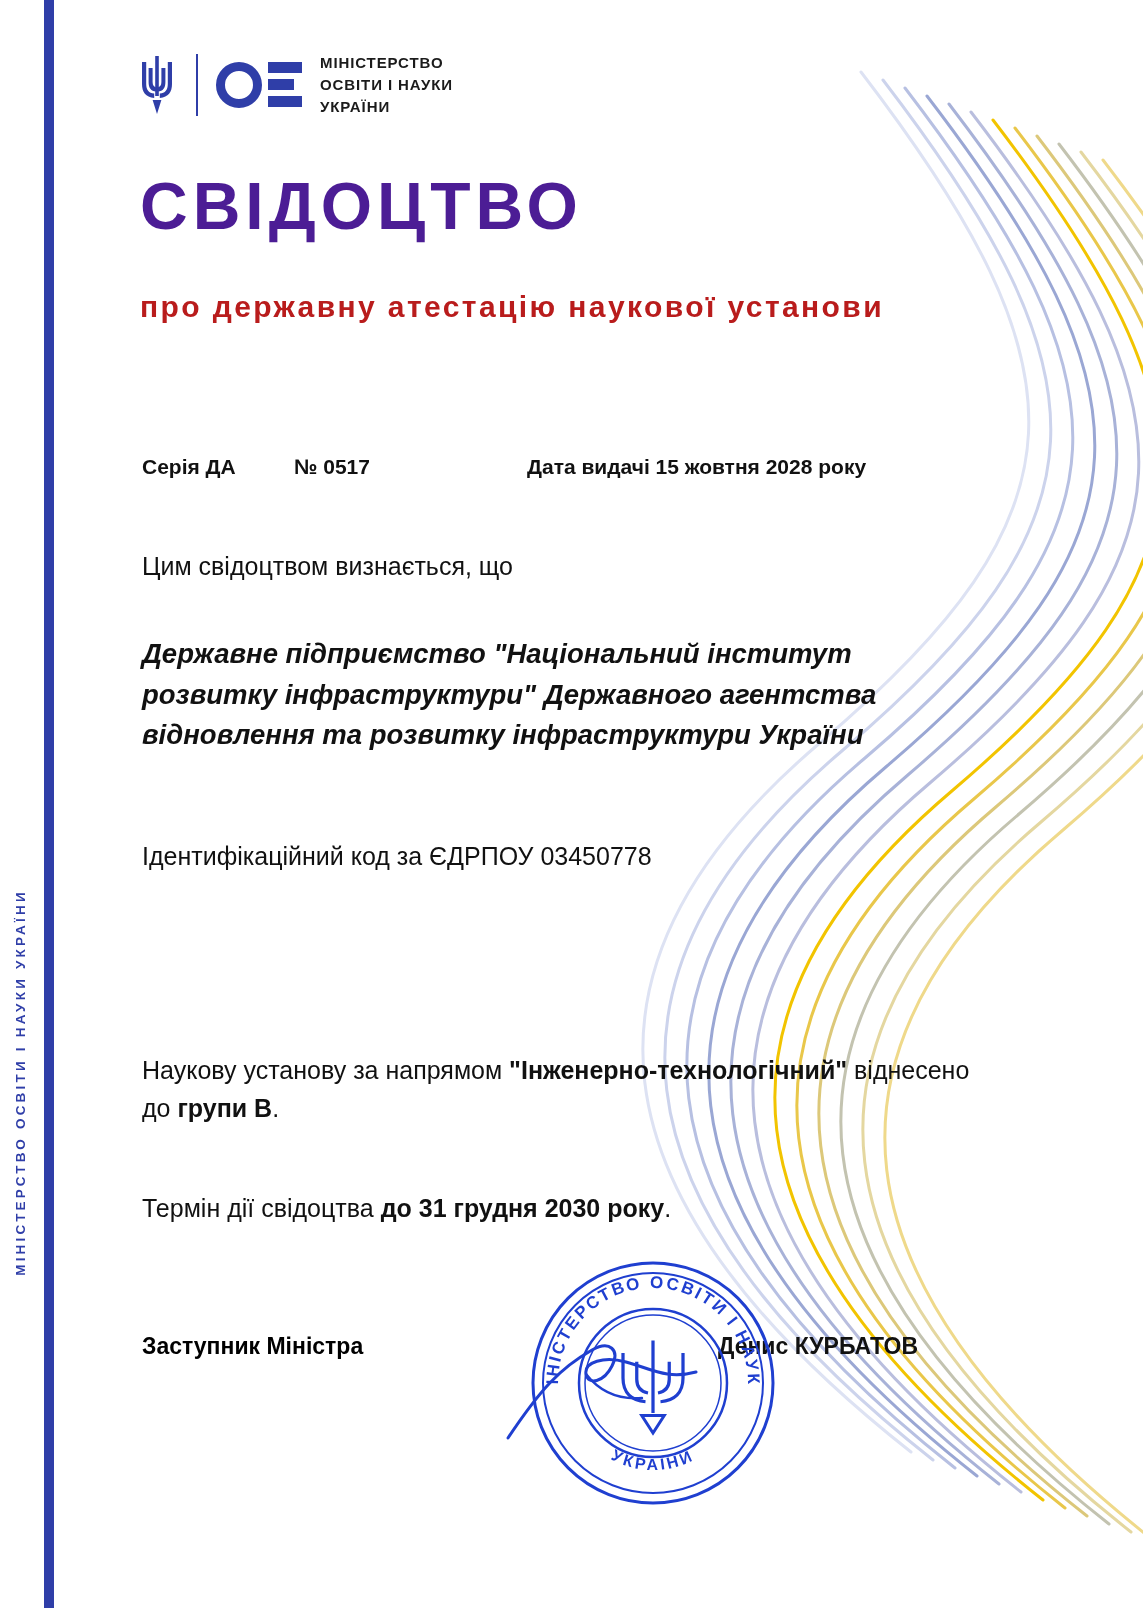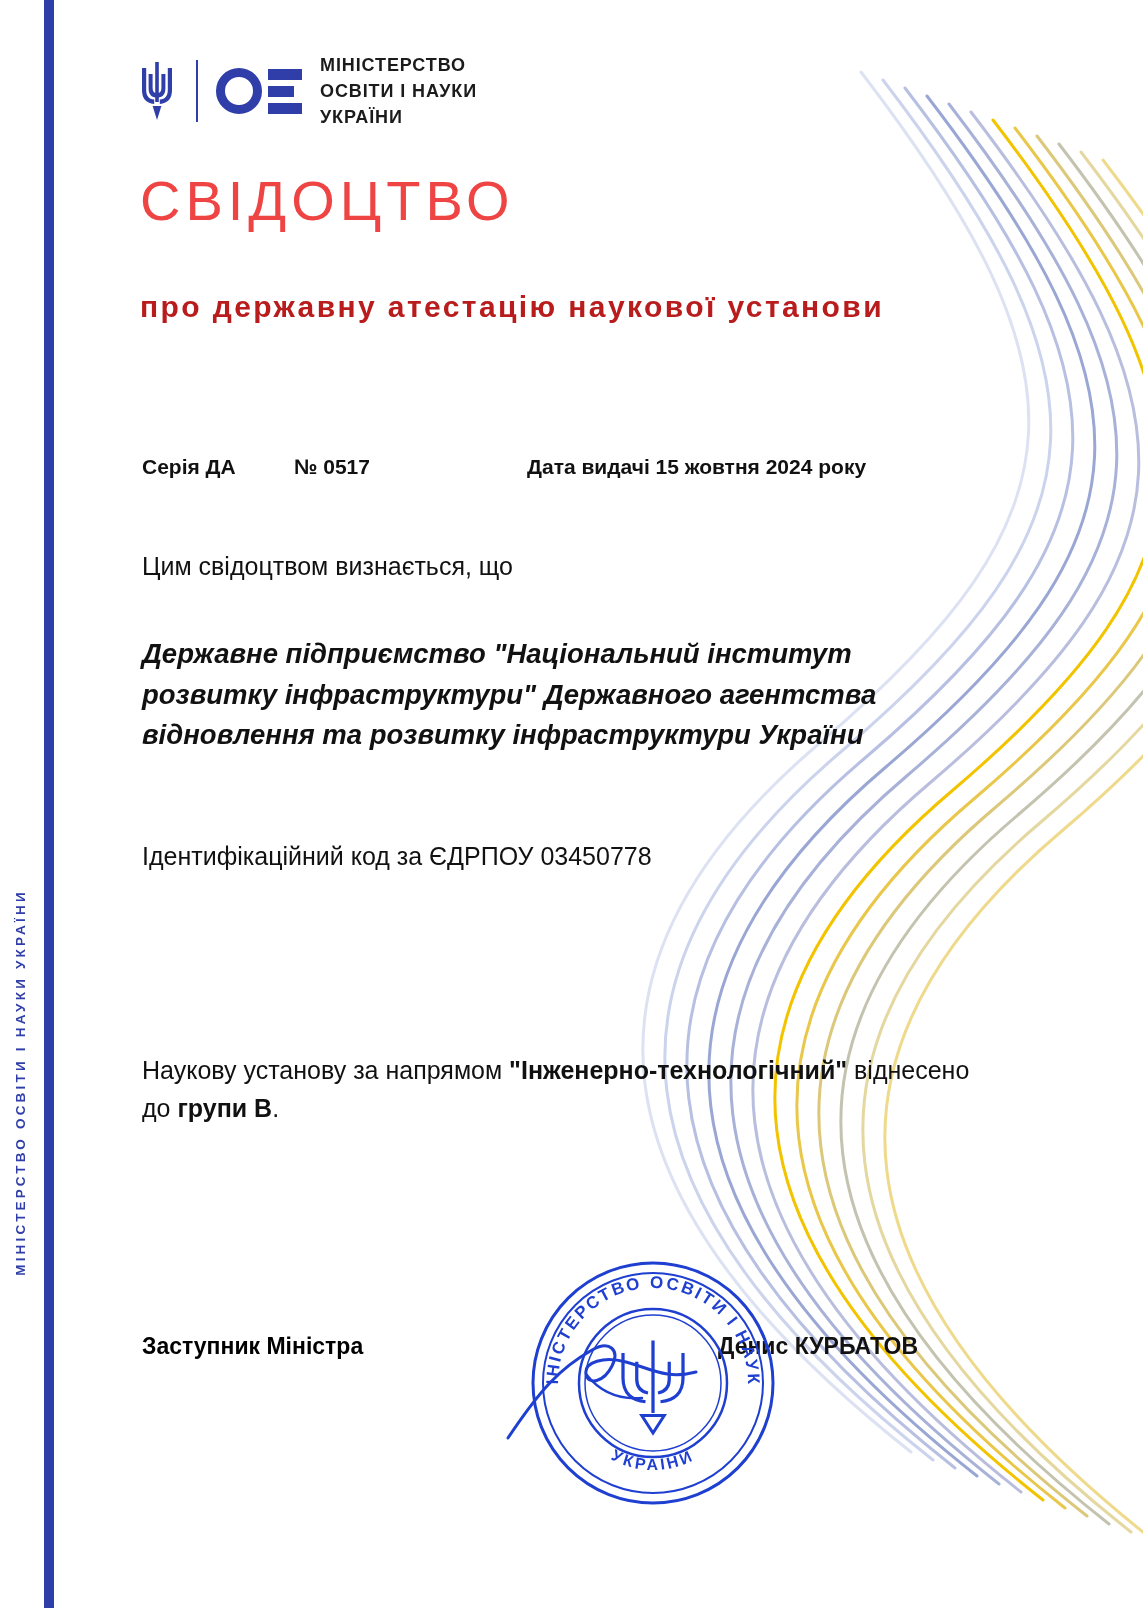--- a/index.html
+++ b/index.html
@@ -98,37 +98,37 @@
     justify-content: center;
   }
   .logo-e span {
     display: block;
     width: 34px;
     height: 11px;
     background: #2f3ea8;
   }
   .logo-e span.mid { width: 26px; }
   .ministry-text {
-    font-size: 18px;
+    font-size: 15px;
     font-weight: 700;
     line-height: 1.45;
     letter-spacing: 0.9px;
     color: #1b1b1b;
     text-transform: uppercase;
   }
 
   
   .title {
     position: absolute;
     left: 140px;
     top: 168px;
-    font-size: 56px;
-    font-weight: 400;
+    font-size: 66px;
+    font-weight: 700;
     letter-spacing: 5px;
-    color: #ef4444;
+    color: #4c1d95;
   }
   .subtitle {
     position: absolute;
     left: 140px;
     top: 285px;
     width: 800px;
     font-size: 30px;
     font-weight: 600;
     letter-spacing: 2.4px;
     line-height: 1.45;
@@ -267,34 +267,37 @@
       <div>УКРАЇНИ</div>
     </div>
   </div>
 
   <div class="title">СВІДОЦТВО</div>
   <div class="subtitle">про державну атестацію наукової установи</div>
 
   <div class="meta-row">
     <span class="series">Серія ДА</span>
     <span class="number">№ 0517</span>
-    <span class="date">Дата видачі 15 жовтня 2024 року</span>
+    <span class="date">Дата видачі 15 жовтня 2028 року</span>
   </div>
 
   <div class="body-line intro">Цим свідоцтвом визнається, що</div>
 
   <div class="org-name">Державне підприємство "Національний інститут розвитку інфраструктури" Державного агентства відновлення та розвитку інфраструктури України</div>
 
   <div class="body-line edrpou">Ідентифікаційний код за ЄДРПОУ 03450778</div>
 
 
   <div class="body-line direction">
     <span>Наукову установу за напрямом </span><b>"Інженерно-технологічний"</b><span> віднесено до </span><b>групи В</b><span>.</span>
   </div>
 
+  <div class="body-line validity">
+    <span>Термін дії свідоцтва </span><b>до 31 грудня 2030 року</b><span>.</span>
+  </div>
 
   <div class="sign-title">Заступник Міністра</div>
   <div class="sign-name">Денис КУРБАТОВ</div>
 
   <svg class="stamp" viewBox="0 0 250 250">
     <defs>
       <path id="arcTop" d="M 30 125 A 95 95 0 0 1 220 125" fill="none"></path>
       <path id="arcBottom" d="M 38 125 A 87 87 0 0 0 212 125" fill="none"></path>
     </defs>
     <circle cx="125" cy="125" r="120" fill="none" stroke="#1f3fd0" stroke-width="3"></circle>

